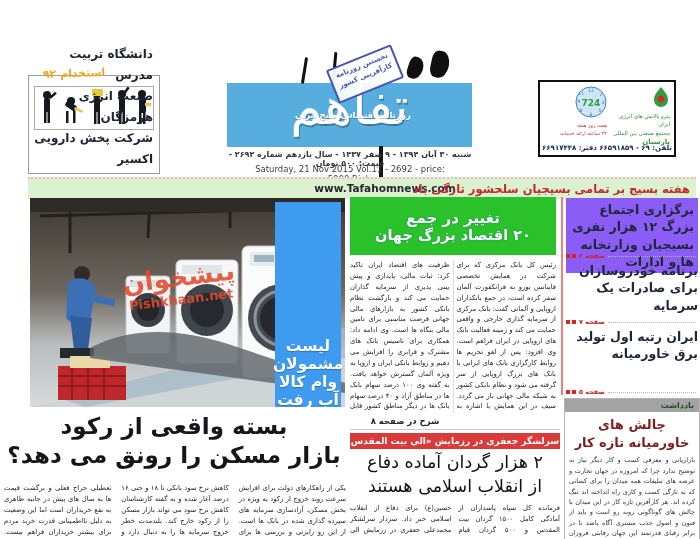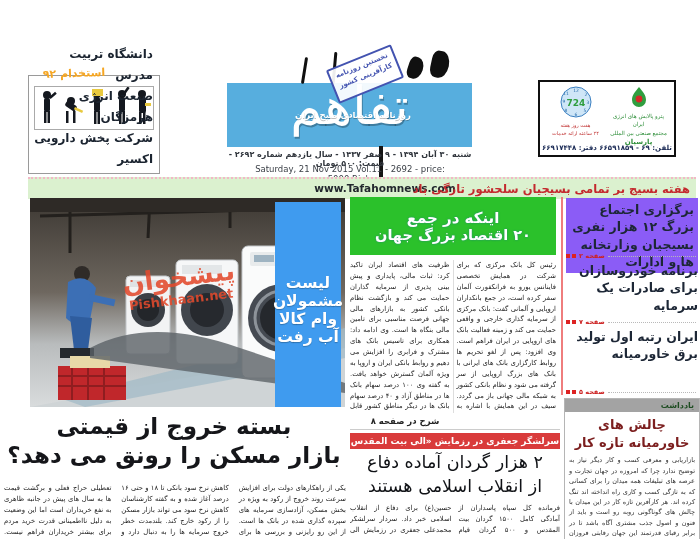--- a/index.html
+++ b/index.html
@@ -34,37 +34,37 @@
          border:2px solid #4353b0;border-radius:2px;background:rgba(255,255,255,0.92);
          color:#4353b0;font-size:7px;font-weight:bold;text-align:center;line-height:1.6;
          padding-top:2px;z-index:4;}
 
   .date-fa{left:228px;top:150px;width:244px;text-align:center;font-size:8px;font-weight:bold;color:#30353c;}
   .date-en{left:252px;top:164px;width:196px;text-align:center;font-size:8.5px;color:#3c4148;}
 
   
   .partners{left:538px;top:80px;width:134px;height:73px;border:2px solid #101010;background:#fff;}
   .partners-inner{position:absolute;top:4px;left:4px;right:4px;display:flex;flex-direction:row;}
-  .p-col{flex:1;text-align:center;}
+  .p-col{flex:1;text-align:right;}
   .p-cap-green div{font-size:5.5px;color:#2f8f3a;line-height:1.5;}
   .p-cap-green .p-brand{font-size:7px;font-weight:bold;}
   .p-cap-red div{font-size:5px;color:#c03333;line-height:1.5;}
   .p-phones{position:absolute;bottom:3px;left:0;right:0;text-align:center;
             font-size:7px;font-weight:bold;color:#1a2a55;}
 
   
   .banner{left:28px;top:177px;width:668px;height:20px;background:#dbf1cf;border-top:2px dotted #f2b8c6;}
   .banner-web{position:absolute;left:272px;top:3px;width:170px;text-align:center;
               font-size:10.5px;font-weight:bold;color:#23282e;direction:ltr;}
   .banner-msg{position:absolute;right:6px;top:3px;font-size:11.5px;font-weight:bold;color:#c4292e;}
 
   
   .photo{left:30px;top:198px;width:315px;height:209px;overflow:hidden;background:#4a4540;}
   .photo-overlay{position:absolute;left:245px;top:4px;width:66px;height:199px;background:#3f9bef;
-                 display:flex;flex-direction:column;justify-content:center;align-items:center;
+                 display:flex;flex-direction:column;justify-content:flex-end;align-items:center;
                  padding:8px 0;}
   .photo-overlay div{color:#fff;font-size:15.5px;font-weight:bold;text-shadow:0 1px 1px rgba(0,0,0,0.25);}
 
   
   .housing-head{left:0px;top:412px;width:348px;text-align:center;color:#15161a;font-weight:bold;line-height:1.25;}
   .housing-head .h1{font-size:23px;}
   .housing-head .h2{font-size:23px;}
   .housing-cols{left:4px;top:483px;width:342px;height:56px;overflow:hidden;
                 column-count:3;column-gap:10px;font-size:6.8px;line-height:1.6;
                 text-align:justify;color:#222;}
@@ -278,27 +278,27 @@
     </svg>
     <div class="photo-overlay">
       <div>لیست</div>
       <div>مشمولان</div>
       <div>وام کالا</div>
       <div>آب رفت</div>
     </div>
   </div>
 
   <div class="abs housing-head fa">
-    <div class="h1">بسته خروج از قیمتی</div>
+    <div class="h1">بسته واقعی از رکود</div>
     <div class="h2">بازار مسکن را رونق می دهد؟</div>
   </div>
   <div class="abs housing-cols fa">یکی از راهکارهای دولت برای افزایش سرعت روند خروج از رکود به ویژه در بخش مسکن، آزادسازی سرمایه های سپرده گذاری شده در بانک ها است. از این رو رایزنی و بررسی ها برای کاهش نرخ سود بانکی تا ۱۸ و حتی ۱۶ درصد آغاز شده و به گفته کارشناسان کاهش نرخ سود می تواند بازار مسکن را از رکود خارج کند. بلندمدت خطر خروج سرمایه ها را به دنبال دارد و تعطیلی حراج فعلی و برگشت قیمت ها به سال های پیش در جانبه ظاهری به نفع خریداران است اما این وضعیت به دلیل نااطمینانی قدرت خرید مردم برای بیشتر خریداران فراهم نیست. رشد شهرسازی چندین پیش بینی نسبت به احتمال بهبود معاملات در ماه های آینده دارد و گفته می شود ثبات قیمتی به نفع مصرف کنندگان است و روند کاهش سوددهی بازار، سرمایه ها را به سمت مسکن باز می گرداند و تا سال دیگر بازار با رونق نسبی روبه رو خواهد شد.</div>
 
   <div class="abs green-box">
-    <div class="g1">اینکه در جمع</div>
+    <div class="g1">تغییر در جمع</div>
     <div class="g2">۲۰ اقتصاد بزرگ جهان</div>
   </div>
   <div class="abs econ-cols fa">رئیس کل بانک مرکزی که برای شرکت در همایش تخصصی فاینانس یورو به فرانکفورت آلمان سفر کرده است، در جمع بانکداران اروپایی و آلمانی گفت: بانک مرکزی از سرمایه گذاری خارجی و واقعی حمایت می کند و زمینه فعالیت بانک های اروپایی در ایران فراهم است. وی افزود: پس از لغو تحریم ها روابط کارگزاری بانک های ایرانی با بانک های بزرگ اروپایی از سر گرفته می شود و نظام بانکی کشور به شبکه مالی جهانی باز می گردد. سیف در این همایش با اشاره به ظرفیت های اقتصاد ایران تاکید کرد: ثبات مالی، پایداری و پیش بینی پذیری از سرمایه گذاران حمایت می کند و بازگشت نظام بانکی کشور به بازارهای مالی جهانی فرصت مناسبی برای تامین مالی بنگاه ها است. وی ادامه داد: همکاری برای تاسیس بانک های مشترک و فرابری را افزایش می دهیم و روابط بانکی ایران و اروپا به ویژه آلمان گسترش خواهد یافت. به گفته وی ۱۰۰ درصد سهام بانک ها در مناطق آزاد و ۴۰ درصد سهام بانک ها در دیگر مناطق کشور قابل واگذاری به سرمایه گذاران خارجی است و ۲۷ بانک آلمانی روابط بانکی با ایران برقرار کرده اند.</div>
   <div class="abs econ-more fa">شرح در صفحه ۸</div>
   <div class="abs center-hr"></div>
 
   <div class="abs kicker fa">سرلشگر جعفری در رزمایش «الی بیت المقدس ۹۴»:</div>
   <div class="abs defense-head fa">
     <div>۲ هزار گردان آماده دفاع</div>
     <div>از انقلاب اسلامی هستند</div>

